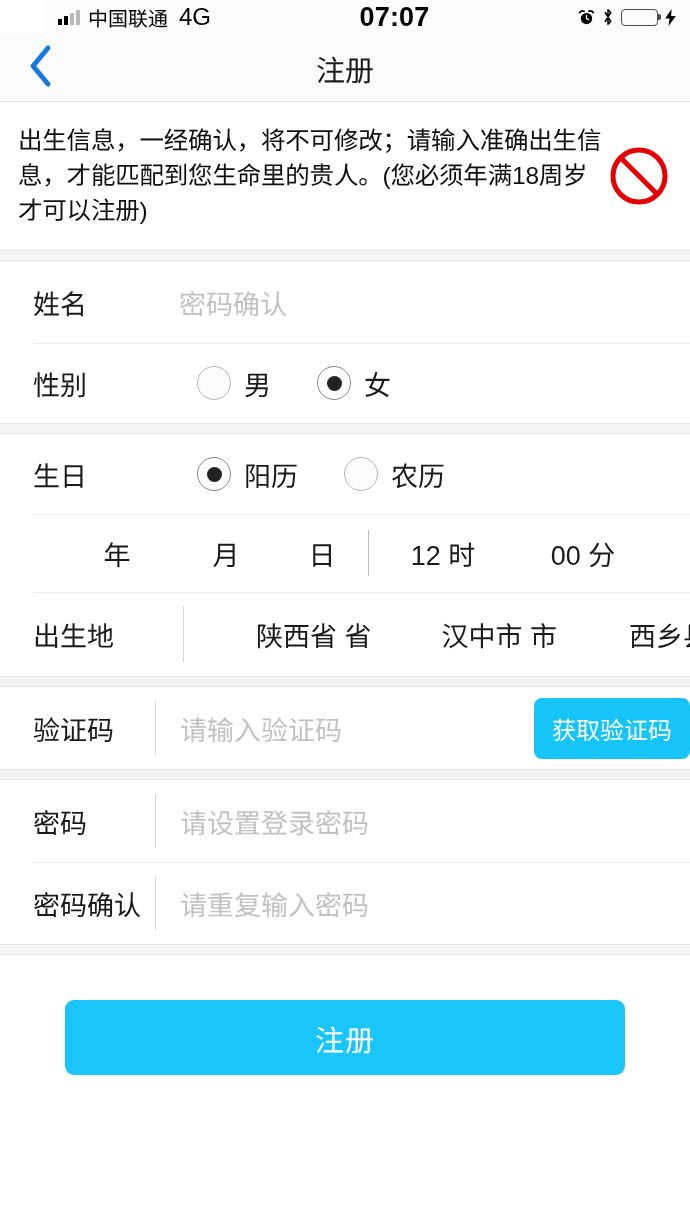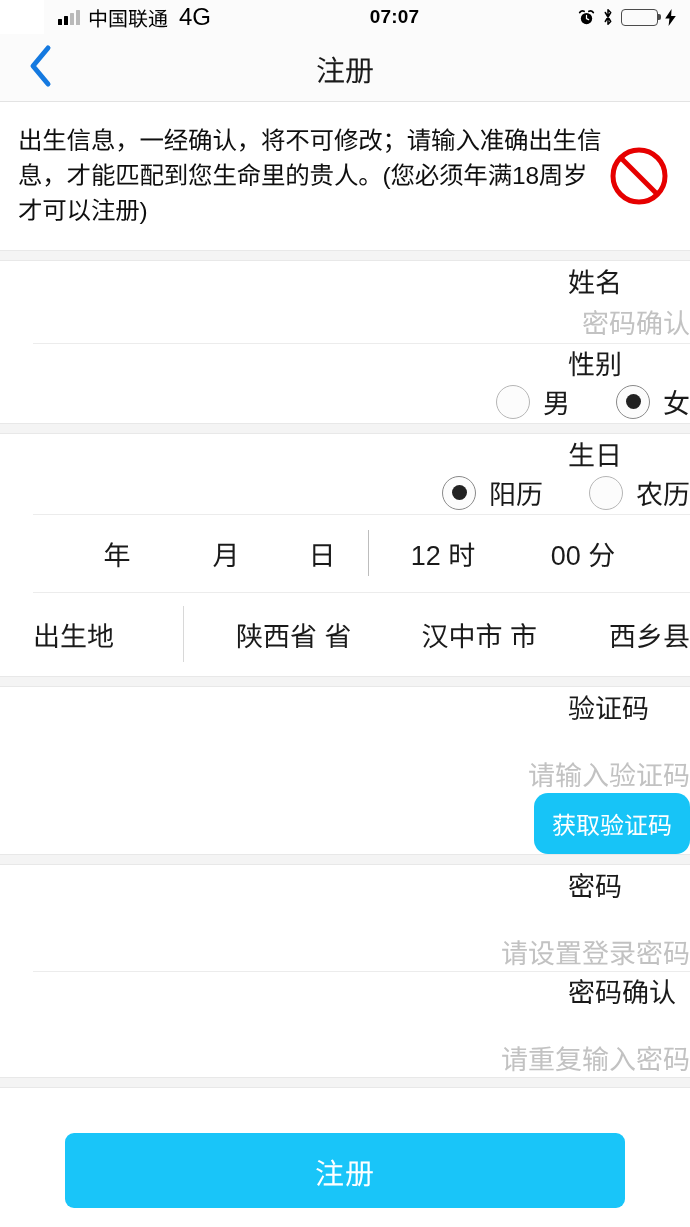--- a/index.html
+++ b/index.html
@@ -25,21 +25,21 @@
     display: flex;
     align-items: center;
     padding: 0 14px;
     background: #fbfbfb;
     font-size: 20px;
     color: #000;
     font-weight: 600;
     margin-left: 44px;
   }
   .sb-left { display: flex; align-items: center; gap: 8px; flex: 0 0 auto; }
-  .sb-center { flex: 1; text-align: center; font-size: 19px; letter-spacing: .2px; }
+  .sb-center { flex: 1; text-align: center; font-size: 27px; letter-spacing: .2px; }
   .sb-right { display: flex; align-items: center; gap: 7px; flex: 0 0 auto; }
 
   .signal-bars { display: flex; align-items: flex-end; gap: 2px; height: 15px; }
   .signal-bars i { width: 4px; background: #000; border-radius: .5px; display: block; }
   .signal-bars i:nth-child(1) { height: 6px; }
   .signal-bars i:nth-child(2) { height: 9px; }
   .signal-bars i:nth-child(3) { height: 12px; background: #b9b9b9; }
   .signal-bars i:nth-child(4) { height: 15px; background: #b9b9b9; }
 
   .carrier { font-size: 20px; font-weight: 500; }
@@ -106,24 +106,23 @@
   }
   .notice-icon { flex: 0 0 auto; width: 62px; height: 62px; }
 
   
   .gap { height: 11px; background: #f4f4f4; border-top: 1px solid #e8e8e8; border-bottom: 1px solid #e8e8e8;}
   .section { background: #ffffff; }
 
   .row {
     position: relative;
     display: flex;
-    align-items: flex-end;
+    align-items: center;
     min-height: 80px;
     padding-left: 33px;
-    flex-direction: column;
   }
   .row + .row::before {
     content: "";
     position: absolute;
     left: 33px; right: 0; top: 0;
     height: 1px;
     background: #ececec;
   }
 
   .label {
@@ -214,34 +213,34 @@
     height: 1px;
     background: #ececec;
   }
   .bp-cells { display: flex; align-items: center; flex: 1; }
   .bp-cell {
     font-size: 27px;
     color: #1a1a1a;
     cursor: pointer;
     white-space: nowrap;
   }
-  .bp-cell.c1 { margin-left: 24px; }
+  .bp-cell.c1 { margin-left: 44px; }
   .bp-cell.c2 { margin-left: 70px; }
   .bp-cell.c3 { margin-left: 72px; }
 
   
   .input-row { padding-left: 33px; min-height: 82px; }
   .input-area { flex: 1; padding-left: 24px; display: flex; align-items: center; }
 
   .code-btn {
     background: #17c4f7;
     color: #ffffff;
     font-size: 24px;
     border: none;
-    border-radius: 14px;
+    border-radius: 8px;
     padding: 13px 18px;
     margin-right: 0;
     cursor: pointer;
     font-family: inherit;
     white-space: nowrap;
   }
 
   
   .submit-wrap {
     padding: 45px 65px 0 65px;

